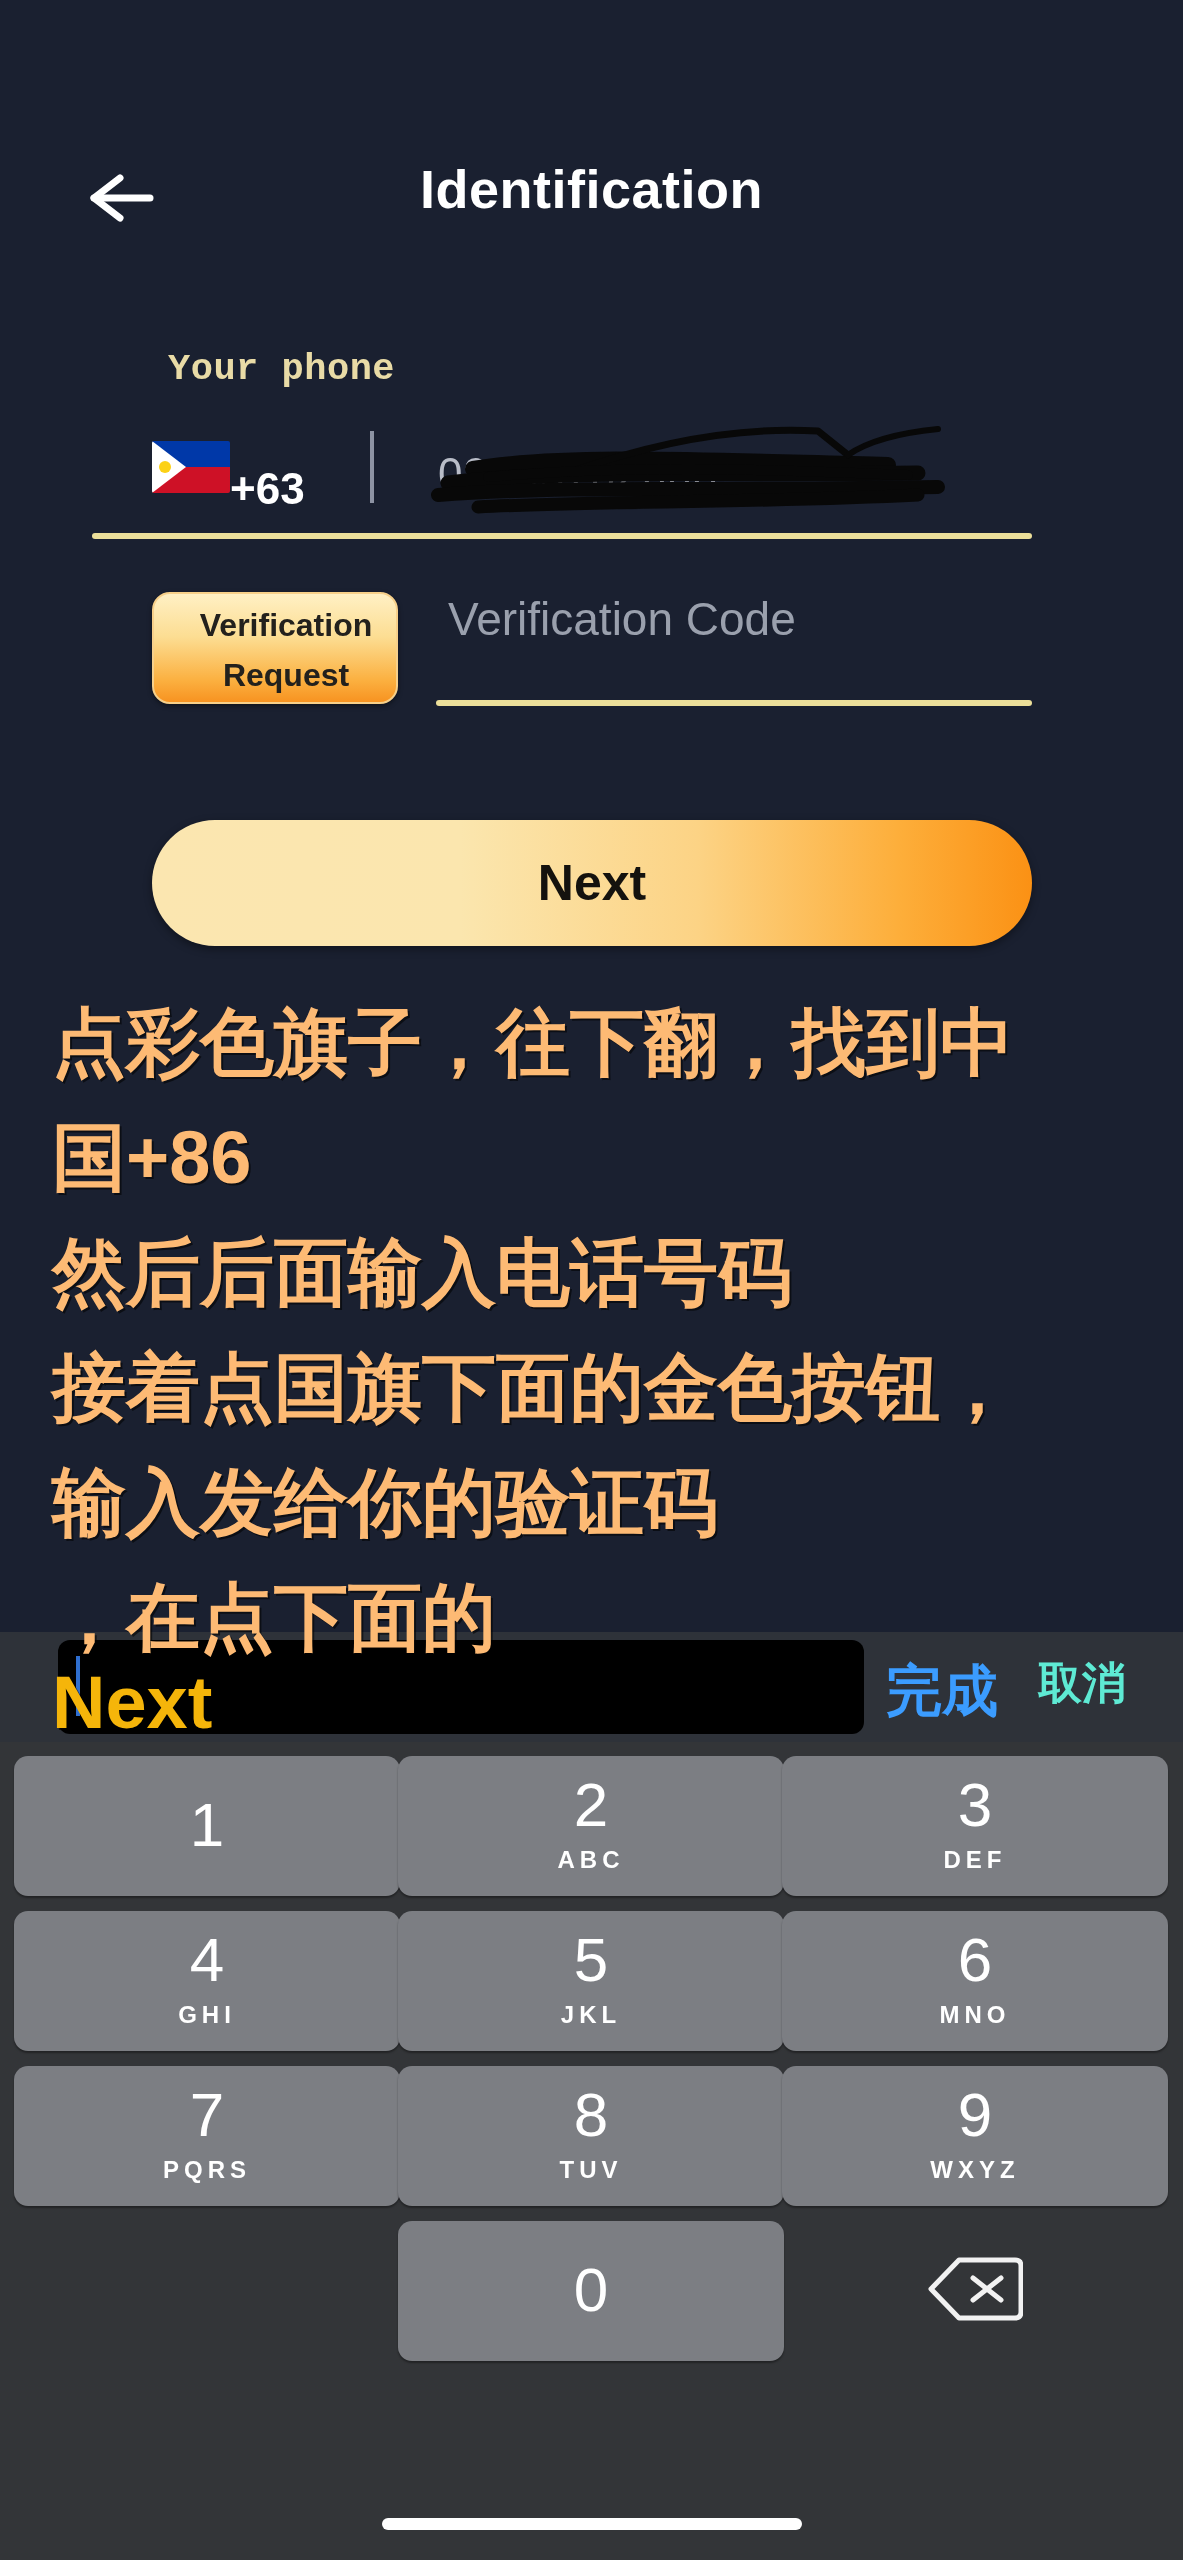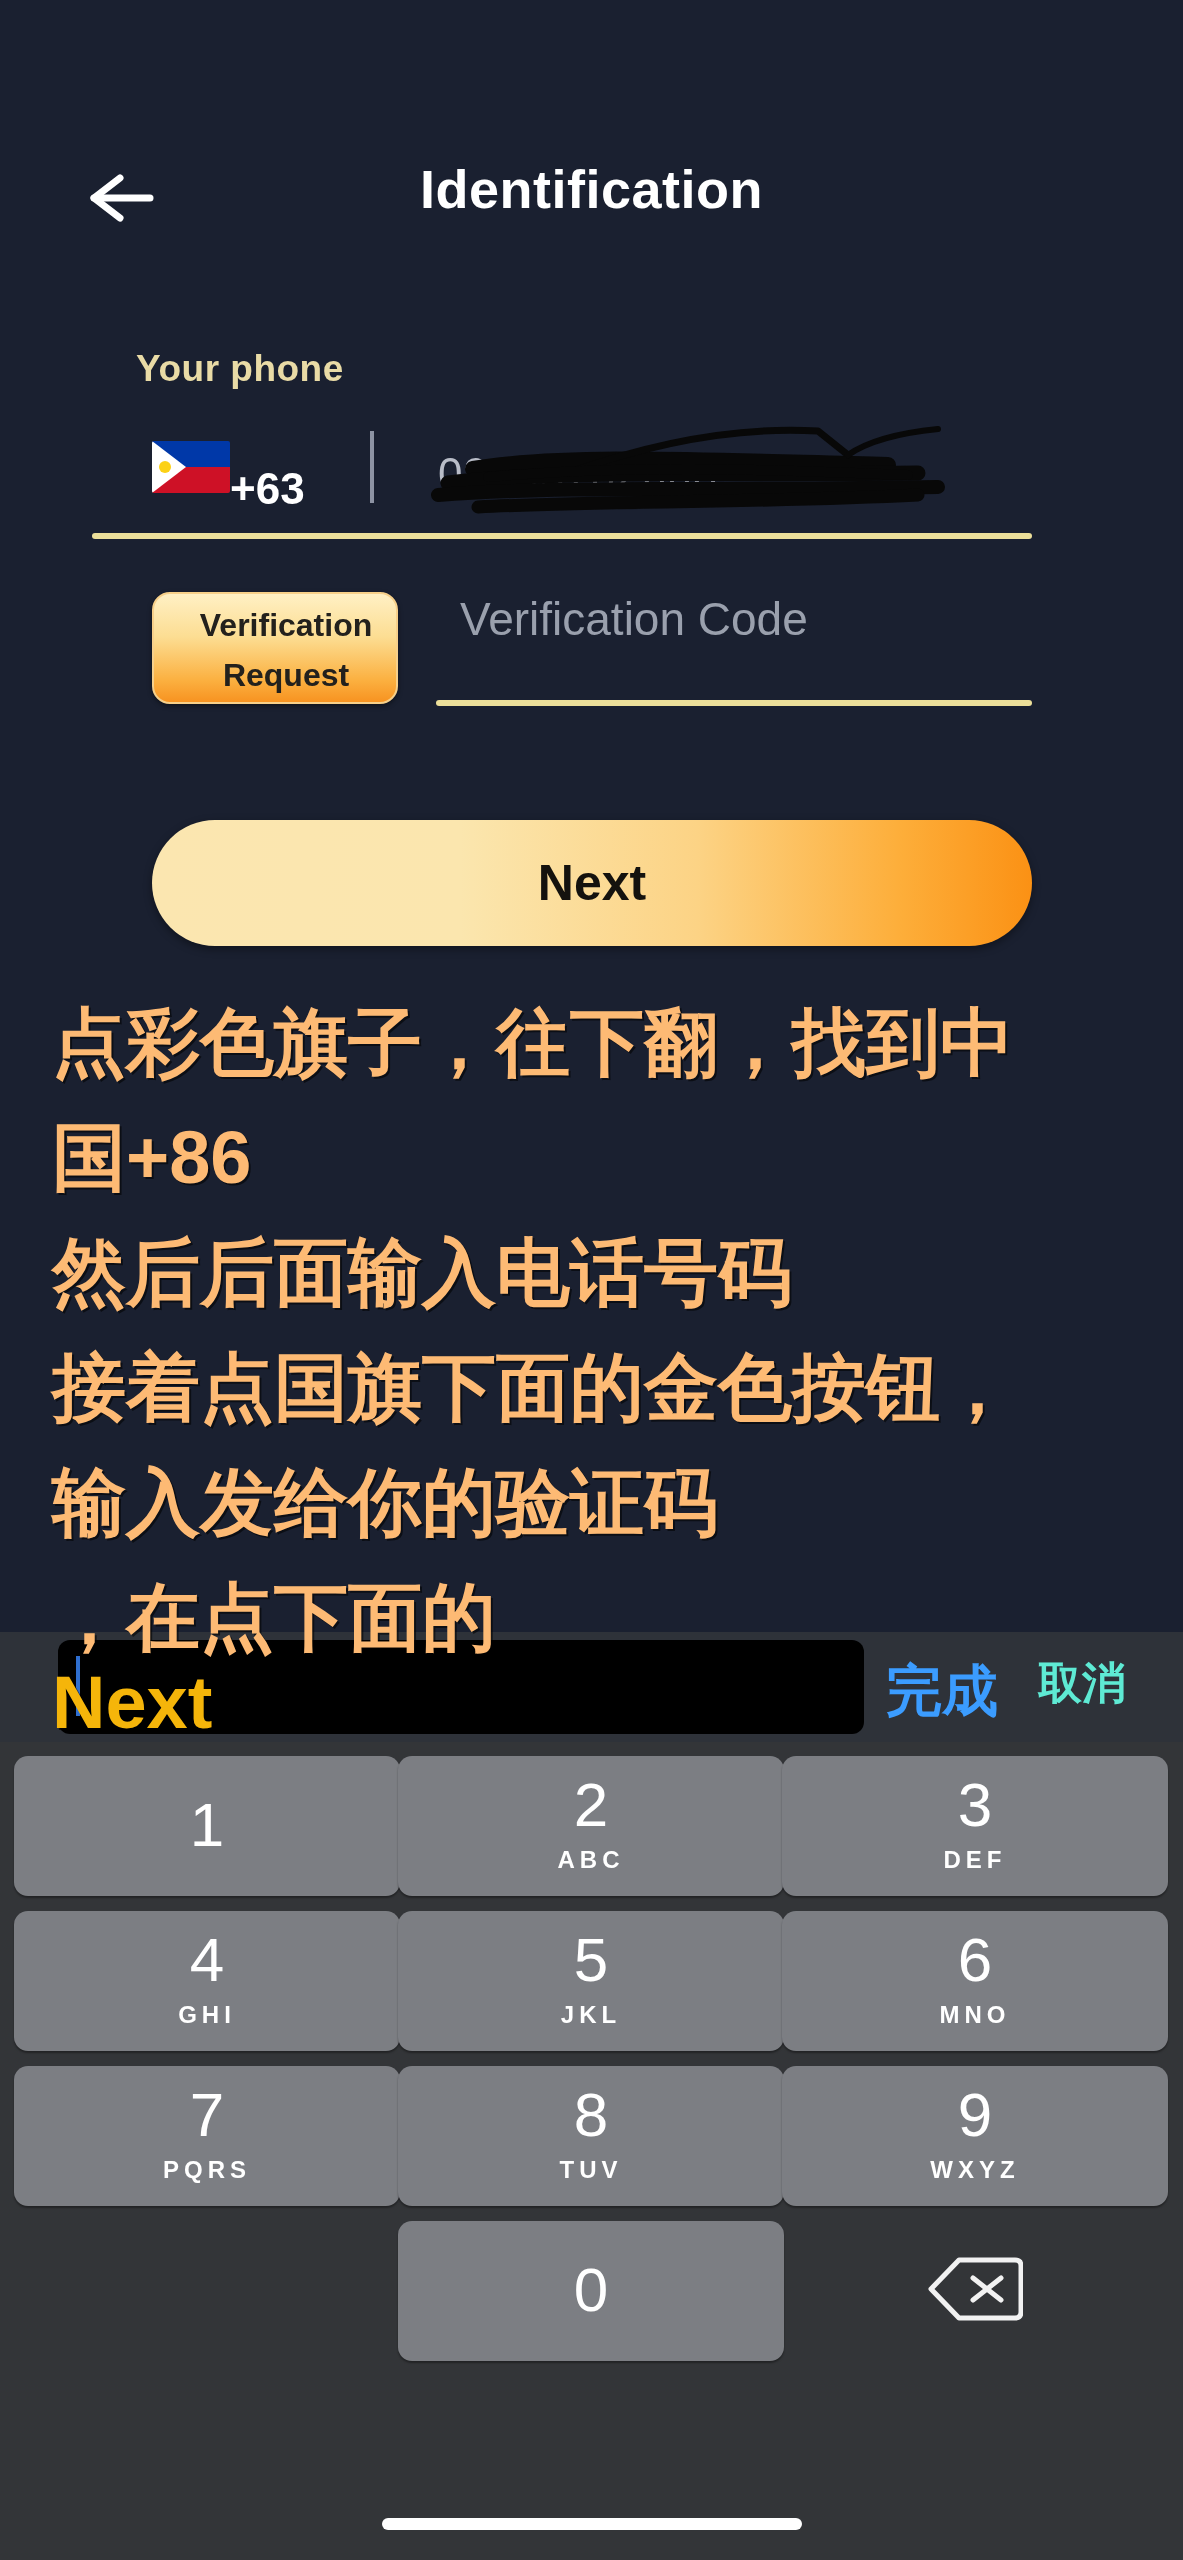--- a/index.html
+++ b/index.html
@@ -44,26 +44,27 @@
     text-align: center;
     color: #ffffff;
     font-size: 54px;
     font-weight: bold;
     letter-spacing: 0.5px;
   }
 
   
   .phone-label {
     position: absolute;
-    left: 136px;
+    left: 168px;
     top: 348px;
     color: #e9dba6;
     font-size: 37px;
     font-weight: bold;
     letter-spacing: 0.5px;
+    font-family: Liberation Mono, monospace;
   }
 
   .phone-row {
     position: absolute;
     left: 152px;
     top: 425px;
     width: 880px;
     height: 100px;
   }
   .flag {
@@ -148,21 +149,21 @@
     font-weight: bold;
     line-height: 50px;
     text-align: center;
     padding-top: 6px;
     cursor: pointer;
     box-shadow: 0 2px 5px rgba(0,0,0,0.45);
     padding-left: 22px;
   }
   .code-placeholder {
     position: absolute;
-    left: 460px;
+    left: 448px;
     top: 592px;
     color: #9aa0ad;
     font-size: 46px;
     cursor: text;
     text-align: right;
   }
 
   
   .next-btn {
     position: absolute;

